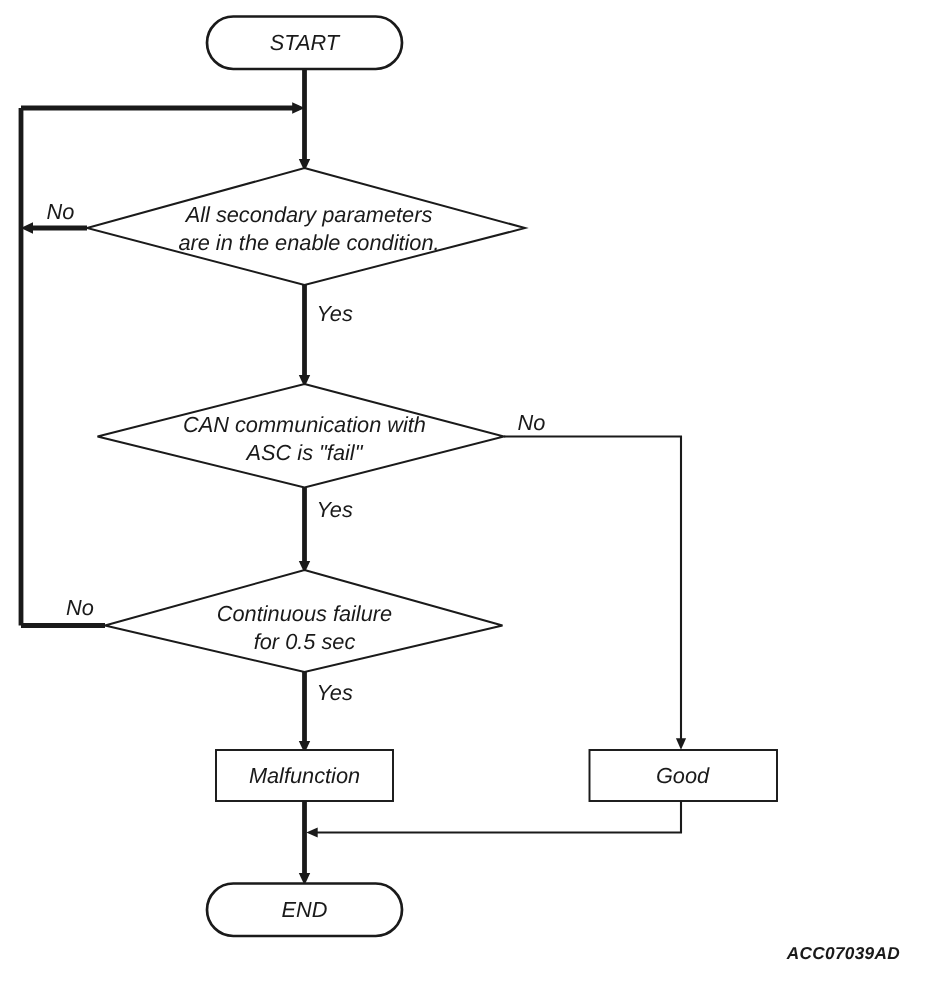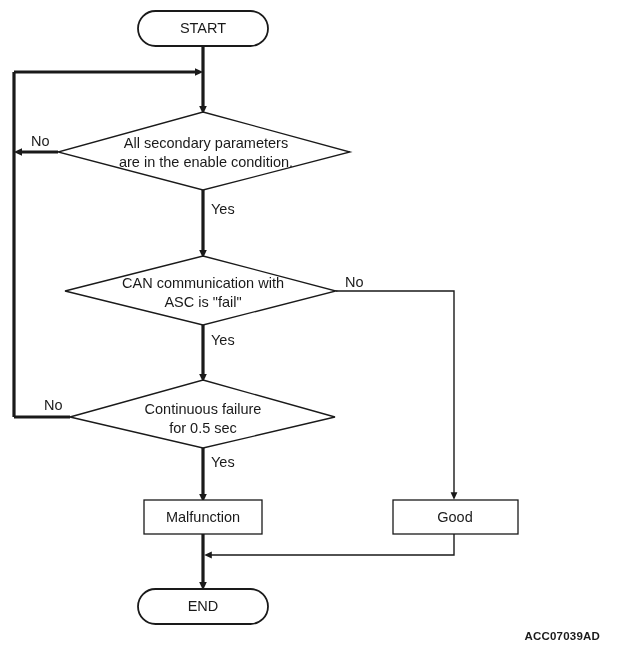--- a/index.html
+++ b/index.html
@@ -11,20 +11,21 @@
     font-family: "Liberation Sans", sans-serif;
     width: 620px;
     height: 656px;
     overflow: hidden;
   }
   #canvas {
     position: relative;
     width: 620px;
     height: 656px;
     background: #ffffff;
+    font-style: italic;
   }
   #flow-svg {
     position: absolute;
     top: 0;
     left: 0;
     width: 620px;
     height: 656px;
   }
   .node-text {
     font-family: "Liberation Sans", sans-serif;

